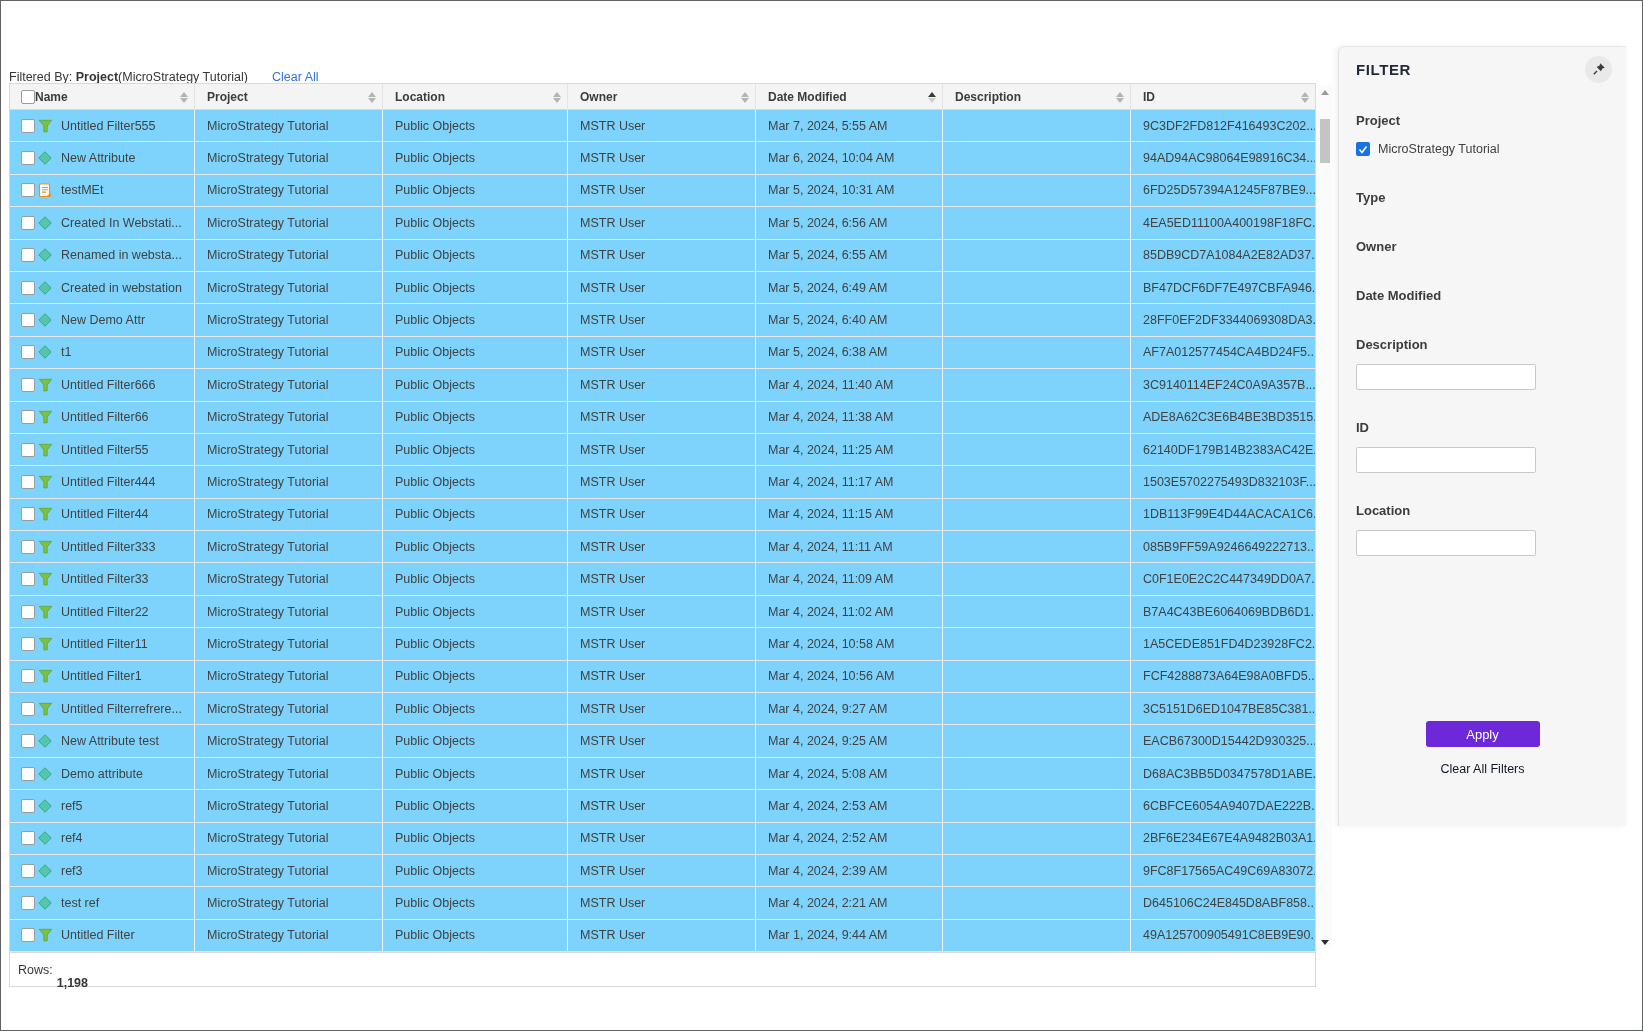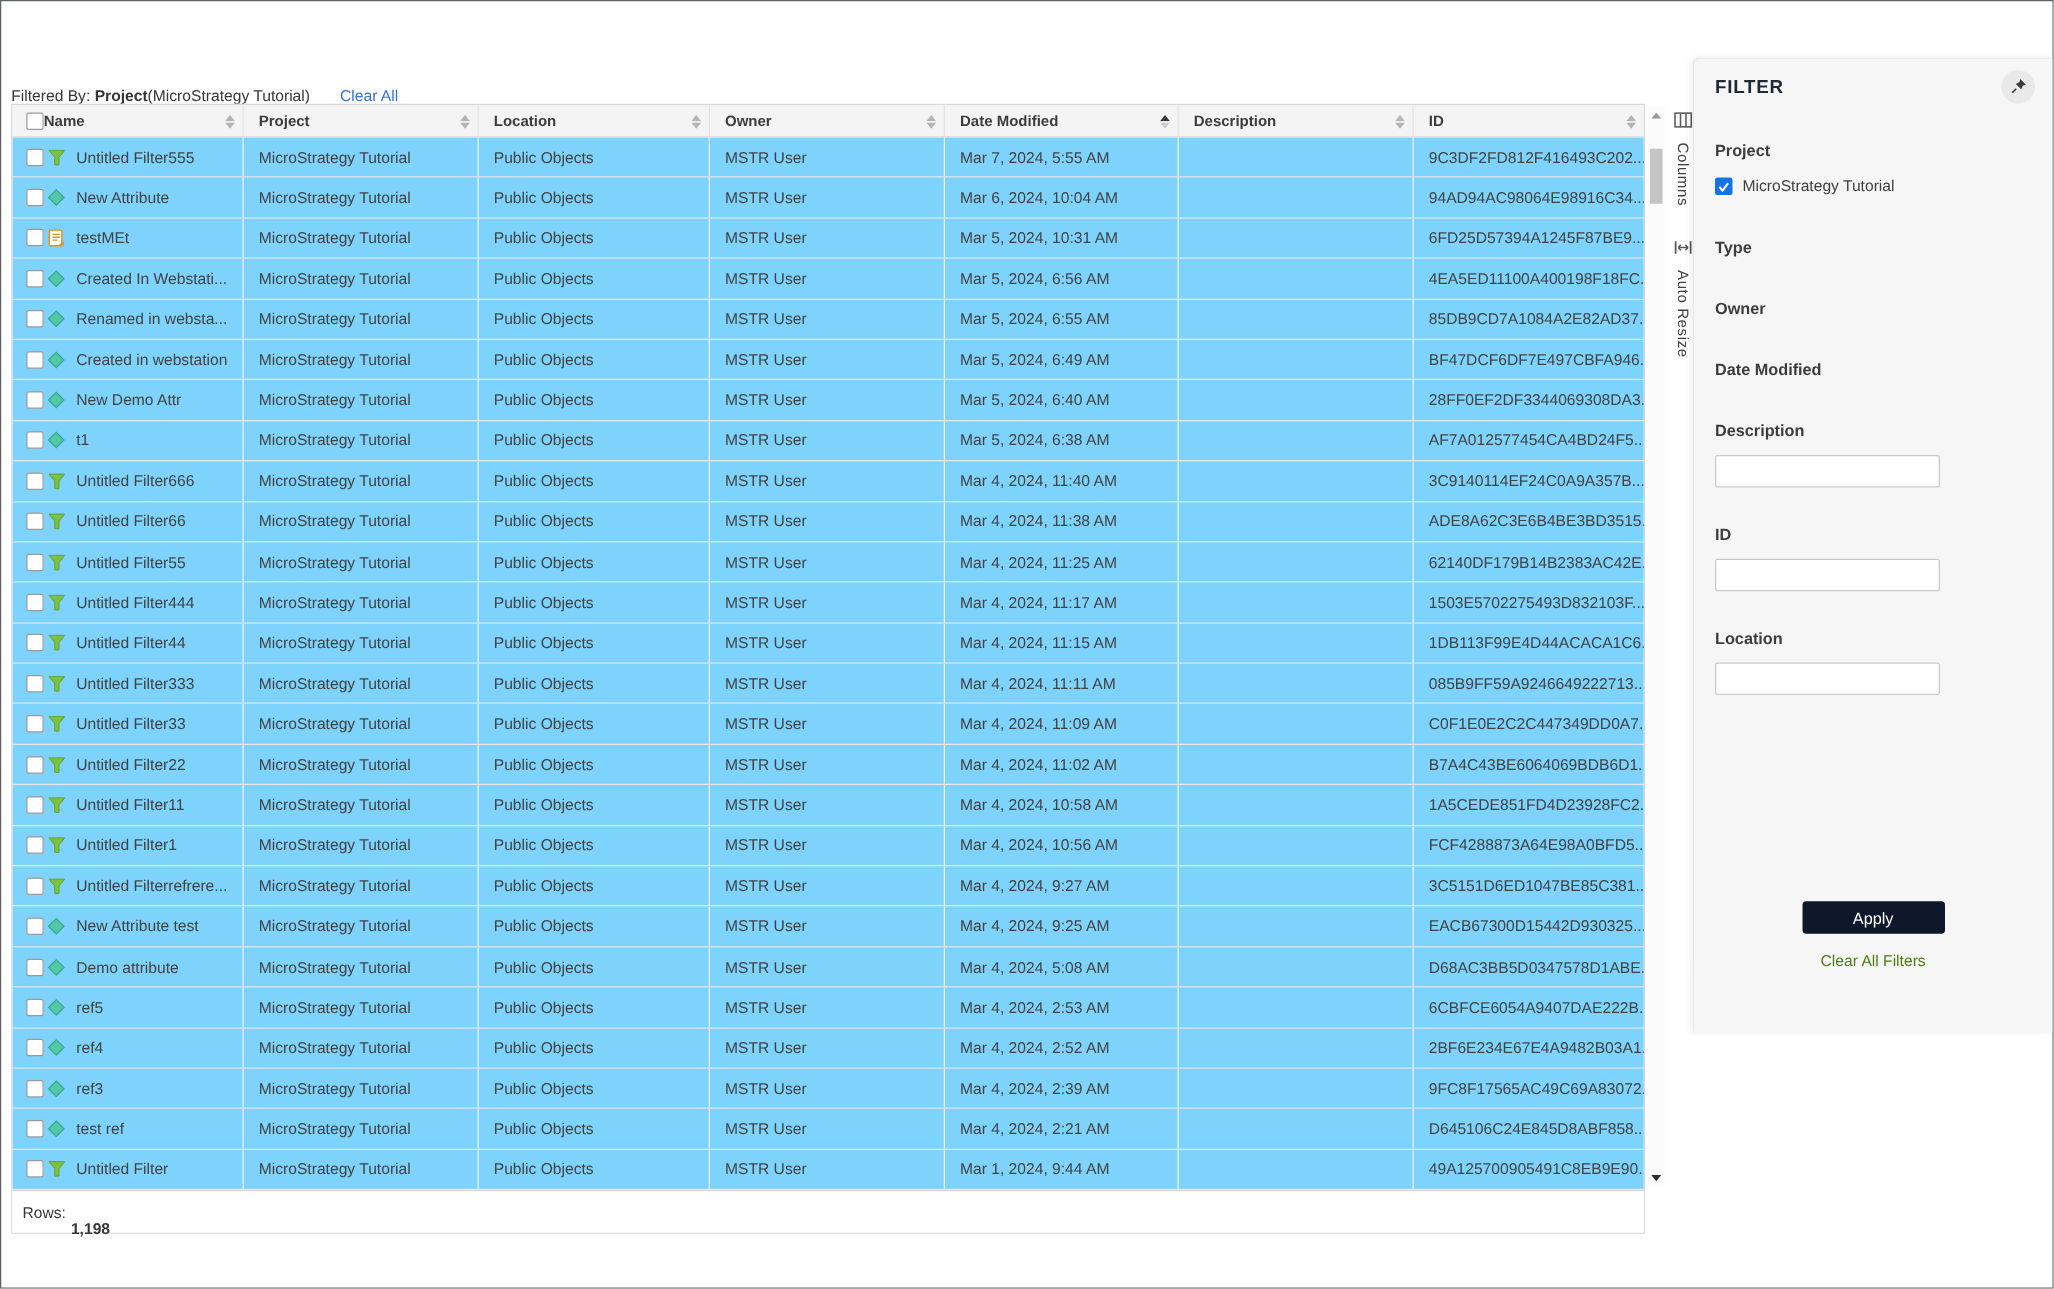--- a/index.html
+++ b/index.html
@@ -48,35 +48,35 @@
   .vscroll .arr.up { top:0; }
   .vscroll .arr.down { bottom:0; }
   .vscroll .thumb { position:absolute; left:2px; top:34px; width:10px; height:44px; background:#c4c4c4; cursor:pointer; }
 
   
   .side-tabs { position:absolute; left:1334px; top:88px; width:22px; display:flex; flex-direction:column; align-items:center; }
   .vtab { display:flex; flex-direction:column; align-items:center; gap:6px; cursor:pointer; margin-bottom:26px; }
   .vtab-label { writing-mode:vertical-rl; font-size:12px; color:#3f3f3f; letter-spacing:.5px; }
 
   
-  .filter-panel { position:absolute; right:0; top:45px; width:288px; height:780px; background:#f6f6f7; border-left:1px solid #e2e2e2; border-top:1px solid #e6e6e6; border-radius:6px 0 0 0; box-shadow:-2px 0 6px rgba(0,0,0,.06); display:flex; flex-direction:column; }
+  .filter-panel { position:absolute; right:16px; top:45px; width:288px; height:780px; background:#f6f6f7; border-left:1px solid #e2e2e2; border-top:1px solid #e6e6e6; border-radius:6px 0 0 0; box-shadow:-2px 0 6px rgba(0,0,0,.06); display:flex; flex-direction:column; }
   .fp-header { height:44px; display:flex; align-items:center; justify-content:space-between; padding:0 14px 0 17px; }
   .fp-title { font-size:15px; font-weight:bold; letter-spacing:.6px; color:#1f2a36; }
   .pin-btn { width:27px; height:27px; border-radius:50%; background:#e9e9ea; display:flex; align-items:center; justify-content:center; cursor:pointer; }
   .fp-body { flex:1; padding:22px 17px 0 17px; overflow:hidden; }
   .fp-label { font-size:13px; font-weight:bold; color:#3c3c3c; margin-top:30px; }
   .fp-label.first { margin-top:0; }
   .fp-check-row { display:flex; align-items:center; gap:8px; margin-top:14px; cursor:pointer; }
   .fp-check { width:14px; height:14px; border-radius:2px; background:#1673e6; display:flex; align-items:center; justify-content:center; flex:none; }
   .fp-check-label { font-size:12.5px; color:#3f3f3f; }
   .fp-input { width:180px; height:26px; margin-top:12px; border:1px solid #c9c9c9; border-radius:2px; background:#fff; font-family:"Liberation Sans", sans-serif; font-size:12px; padding:0 6px; color:#404040; display:block; }
   .fp-gap-lg { margin-top:34px; }
   .fp-footer { padding-bottom:50px; display:flex; flex-direction:column; align-items:center; }
-  .apply-btn { width:114px; height:26px; background:#0f172a; color:#fff; font-family:"Liberation Sans", sans-serif; font-size:13px; border:none; border-radius:3px; cursor:pointer; }
-  .fp-clear-all { margin-top:15px; font-size:12.5px; color:#4d7c0f; cursor:pointer; }
+  .apply-btn { width:114px; height:26px; background:#6d28d9; color:#fff; font-family:"Liberation Sans", sans-serif; font-size:13px; border:none; border-radius:3px; cursor:pointer; }
+  .fp-clear-all { margin-top:15px; font-size:12.5px; color:#0f172a; cursor:pointer; }
 </style>
 </head>
 <body>
 
 <div class="app">
 
 
   <div class="filterbar">
     <span>Filtered By:</span>&nbsp;
     <span class="fb-field">Project</span><span>(MicroStrategy Tutorial)</span>

